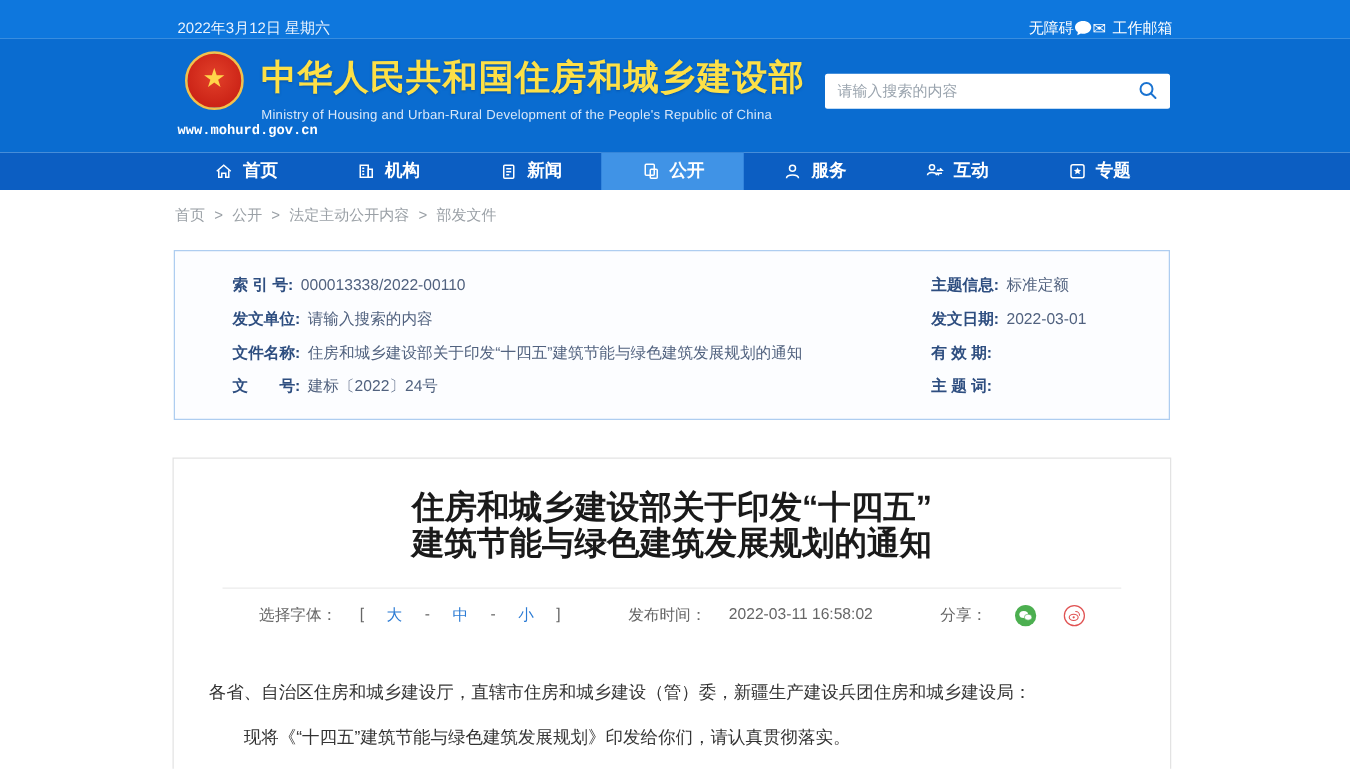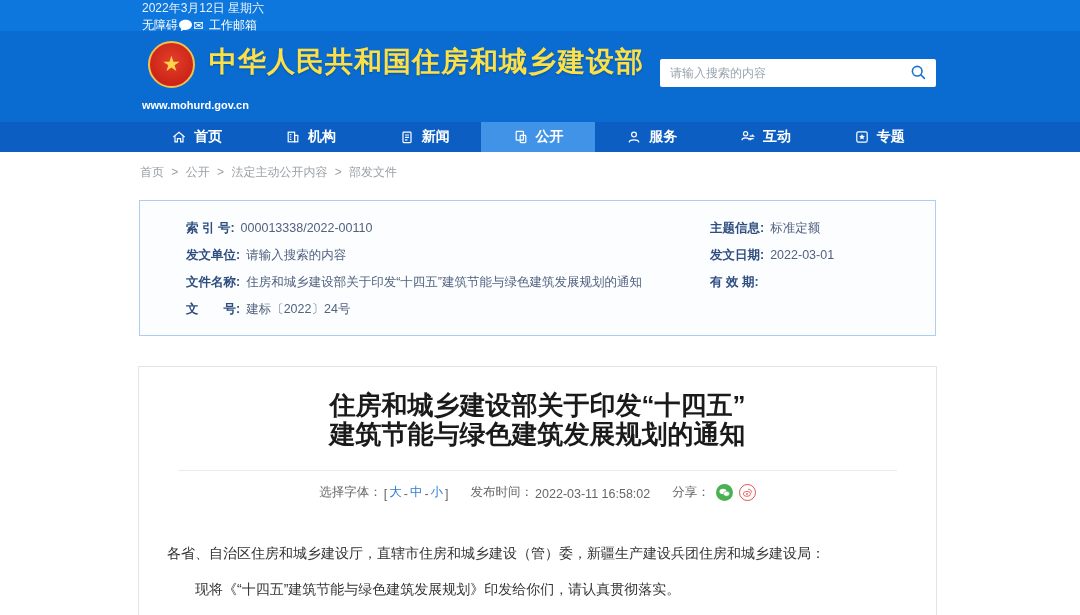--- a/index.html
+++ b/index.html
@@ -1,39 +1,39 @@
 <!DOCTYPE html>
 <html><head>
 <meta charset="utf-8">
 <style>
   * { margin:0; padding:0; box-sizing:border-box; }
   html,body { width:1080px; height:615px; overflow:hidden; background:#fff;
     font-family:"Liberation Sans","DejaVu Sans",sans-serif; }
 
   
-  .topbar { height:31px; background:#0e77dd; display:flex; align-items:flex-start;
-    justify-content:space-between; padding:0 142px 0 142px;flex-direction:column; }
+  .topbar { height:31px; background:#0e77dd; display:flex; align-items:flex-end;
+    justify-content:space-between; padding:0 142px 0 142px; }
   .topbar-date { color:#eaf3fd; font-size:12px; }
   .topbar-right { display:flex; align-items:center; color:#fff; font-size:12px; }
   .topbar-right .lnk { cursor:pointer; display:flex; align-items:center; gap:5px; }
   .glyph-env { font-size:13px; line-height:1; }
 
   .header { height:91px; background:#0a6cd0; position:relative; }
   .header-inner { width:796px; margin:0 auto 0 140px; height:100%; position:relative; }
   .brand { position:absolute; left:8px; top:10px; display:flex; align-items:flex-start; }
   .emblem { width:47px; height:47px; border-radius:50%;
     background:radial-gradient(circle at 50% 42%, #e2402a 0%, #cc2417 70%);
     border:2px solid #f2c14b; position:relative; flex:0 0 auto; }
   .emblem .star { position:absolute; left:50%; top:46%; transform:translate(-50%,-50%);
     color:#ffd54a; font-size:21px; line-height:1; }
   .brand-text { margin-left:14px; padding-top:2px; }
   .site-name { color:#fde047; font-size:28px; font-weight:bold; letter-spacing:1px;
     text-shadow:0 1px 2px rgba(0,40,90,.35); white-space:nowrap; }
   .site-name-en { color:#d8e7f8; font-size:10.5px; margin-top:5px; letter-spacing:.2px; }
-  .site-url { position:absolute; left:2px; top:68px; color:#fff; font-size:11px; font-weight:bold; }
+  .site-url { position:absolute; left:2px; top:68px; color:#fff; font-size:11px; font-weight:bold;font-family:Liberation Mono, monospace; }
   .searchbox { position:absolute; right:0; top:28px; width:276px; height:28px; background:#fff;
     border-radius:2px; display:flex; align-items:center; padding:0 8px 0 10px; }
   .searchbox input { flex:1; border:none; outline:none; font-size:12px; color:#333;
     font-family:inherit; background:transparent; }
   .searchbox input::placeholder { color:#9aa4ae; }
   .search-btn { width:20px; height:20px; border:none; background:transparent; cursor:pointer;
     display:flex; align-items:center; justify-content:center; }
 
   .nav { height:30px; background:#0c5ec2; }
   .nav-inner { width:796px; margin:0 auto 0 140px; height:100%; display:flex; }
@@ -42,36 +42,36 @@
   .nav-item.active { background:#4093e6; }
   .nav-item svg { display:block; }
 
   
   .breadcrumb { width:796px; margin:12px auto 0 140px; font-size:12px; color:#9aa0a6; }
   .breadcrumb .seg { color:#9aa0a6; cursor:pointer; }
   .breadcrumb .sep { margin:0 4px; }
 
   
   .metabox { width:797px; margin:19px auto 0 139px; border:1px solid #aecdf0;
-    background:#fcfdff; padding:14px 0 12px 0; display:flex; }
+    background:#fcfdff; padding:14px 0 12px 0; display:flex;gap:35px; }
   .meta-col { display:flex; flex-direction:column; }
   .meta-col.left { width:555px; padding-left:46px; }
   .meta-col.right { padding-left:15px; }
   .meta-row { display:flex; font-size:12.5px; line-height:27px; white-space:nowrap; }
   .meta-label { color:#2e4e80; font-weight:bold; }
   .meta-value { color:#51627f; margin-left:6px;text-align:center; }
 
   
   .article { width:799px; margin:30px auto 0 138px; border:1px solid #e3e3e3;
     background:#fff; height:400px; padding-top:24px; }
   .doc-title { text-align:center; color:#1a1a1a; font-size:26px; font-weight:bold;
     line-height:29px; }
   .divider { width:719px; margin:21px auto 0 auto; border-top:1px solid #ebebeb; }
   .meta-line { margin-top:13px; text-align:center; font-size:12.5px; color:#666;
-    display:flex; align-items:flex-end; justify-content:center; gap:2px; }
+    display:flex; align-items:flex-start; justify-content:center; gap:18px; }
   .meta-line .gap { width:18px; }
   .fs-link { color:#2b7bd4; cursor:pointer; }
   .share-ic { width:17px; height:17px; border-radius:50%; margin-left:4px; cursor:pointer;
     display:inline-flex; align-items:center; justify-content:center; }
   .share-wechat { background:#4caf50; }
   .share-weibo { background:#fff; border:1px solid #e05252; }
 
   .body-text { margin-top:40px; padding:0 28px; font-size:14px; color:#333; line-height:24px; }
   .p1 { margin-bottom:12px; }
   .p2 { text-indent:2em; }
@@ -96,20 +96,21 @@
 </div>
 
 <div class="header">
   <div class="header-inner">
     <div class="brand">
       <div class="emblem">
         <span class="star">★</span>
       </div>
       <div class="brand-text">
         <div class="site-name">中华人民共和国住房和城乡建设部</div>
+        <div class="site-name-en">Ministry of Housing and Urban-Rural Development of the People's Republic of China</div>
       </div>
     </div>
     <div class="site-url">www.mohurd.gov.cn</div>
     <div class="searchbox">
       <input type="text" placeholder="请输入搜索的内容" style="">
       <button class="search-btn">
         <span>
           <svg width="16" height="16" viewBox="0 0 20 20">
               <circle cx="9" cy="9" r="6" fill="none" stroke="#1a73d1" stroke-width="2"></circle>
               <line x1="13.5" y1="13.5" x2="18" y2="18" stroke="#1a73d1" stroke-width="2" stroke-linecap="round"></line>
@@ -223,20 +224,24 @@
     <div class="meta-row">
       <span class="meta-label">主题信息:</span>
       <span class="meta-value">标准定额</span>
     </div>
     <div class="meta-row">
       <span class="meta-label">发文日期:</span>
       <span class="meta-value">2022-03-01</span>
     </div>
     <div class="meta-row">
       <span class="meta-label">有 效 期:</span>
+      <span class="meta-value"></span>
+    </div>
+    <div class="meta-row">
+      <span class="meta-label">主 题 词:</span>
       <span class="meta-value"></span>
     </div>
   </div>
 </div>
 
 <div class="article">
   <div class="doc-title">
     <div>住房和城乡建设部关于印发“十四五”</div>
     <div>建筑节能与绿色建筑发展规划的通知</div>
   </div>

